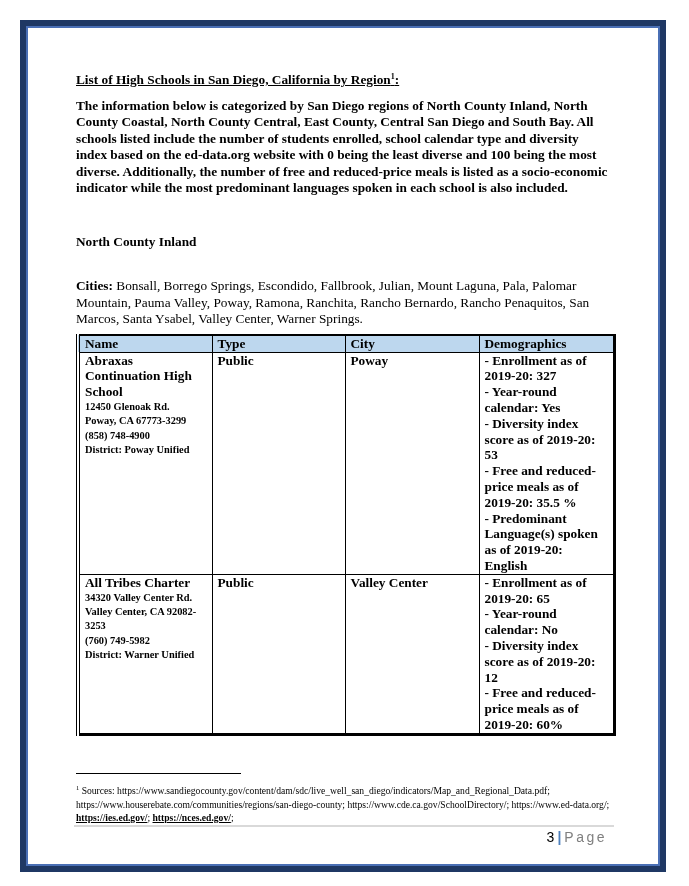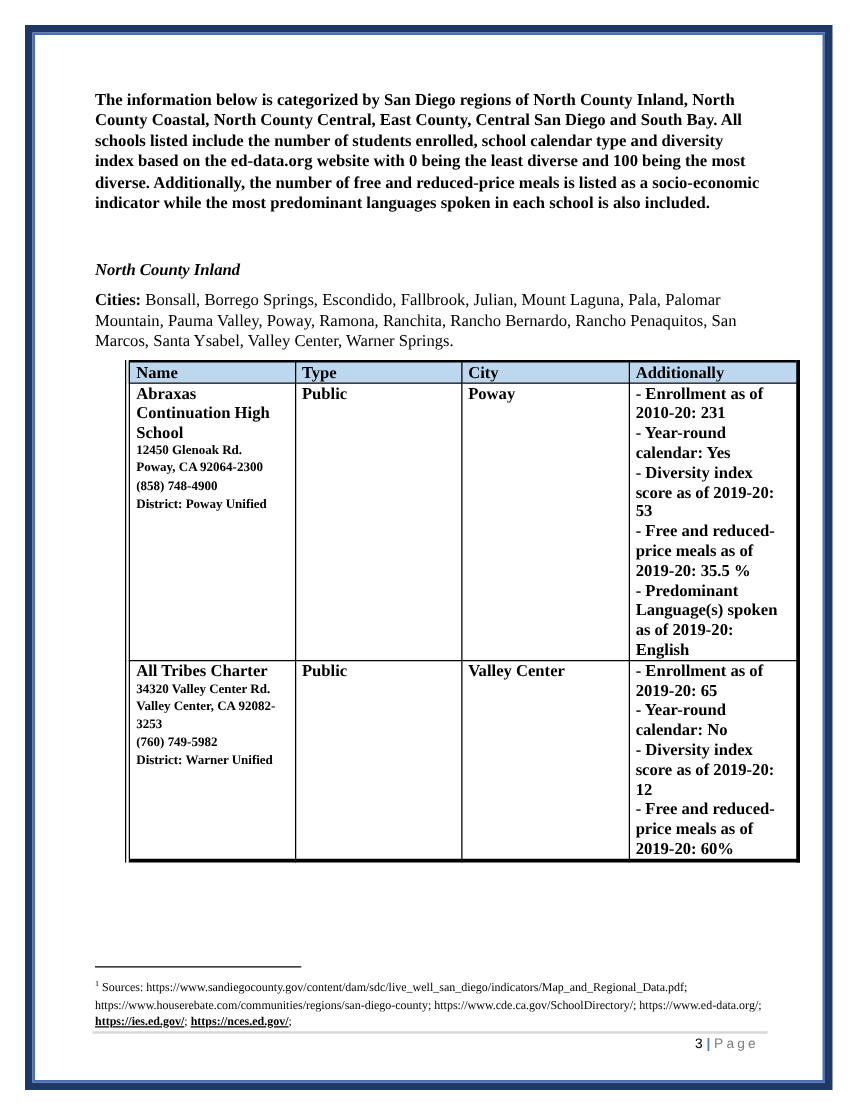--- a/index.html
+++ b/index.html
@@ -14,89 +14,90 @@
     position: absolute; left: 0; top: 0; right: 0; bottom: 0;
     border: 2px solid #4a6fb5;
   }
   .content { position: absolute; left: 76px; top: 72px; width: 536px; }
   .title {
     font-weight: bold; font-size: 13.3px; text-decoration: underline;
     margin: 0 0 10px 0; line-height: 16px;
   }
   .title sup { font-size: 8px; line-height: 0; }
   .para { font-size: 13.3px; line-height: 16.4px; margin: 0; font-weight: bold; }
-  .region-heading { font-weight: bold; font-size: 13.3px; margin: 38px 0 8px 0; line-height: 16px; font-style: italic; }
+  .region-heading { font-weight: bold; font-size: 13.3px; margin: 38px 0 28px 0; line-height: 16px; }
   .cities { font-size: 13.3px; line-height: 16.4px; margin: 0 0 6px 0; }
   .cities b { font-weight: bold; }
   table.schools {
     border-collapse: collapse; width: 536px; table-layout: fixed;
     border-left: 4px double #000; border-top: 2px solid #000;
-    border-right: 3px solid #000; border-bottom: 3px solid #000; margin-left: 24px;
+    border-right: 3px solid #000; border-bottom: 3px solid #000;
   }
   table.schools th, table.schools td {
     border: 1px solid #000; vertical-align: top; text-align: left;
     padding: 0 4px 0 5px; font-size: 13.3px; line-height: 15.8px; font-weight: bold;
   }
   table.schools th { background: #bdd7ee; font-weight: bold; height: 16px; }
   td .school-name { display: block; }
   td .addr { display: block; font-size: 10.4px; line-height: 14.4px; }
   .demo-line { display: block; }
   .footnote-rule { position: absolute; left: 76px; top: 773px; width: 165px; border-top: 1px solid #000; }
   .footnote { position: absolute; left: 76px; top: 781px; width: 540px; font-size: 9.6px; line-height: 13.4px; }
   .footnote sup { font-size: 6.5px; }
   .footnote u { text-decoration: underline; font-weight: bold; }
   .footer-rule { position: absolute; left: 74px; top: 825px; width: 540px; border-top: 2px solid #d9d9d9; }
-  .page-num { position: absolute; right: 82px; top: 829px; font-family: "Liberation Sans", sans-serif; font-size: 11px; }
+  .page-num { position: absolute; right: 82px; top: 829px; font-family: "Liberation Sans", sans-serif; font-size: 14px; }
   .page-num .num { color: #000; }
   .page-num .bar { color: #4f81bd; font-weight: bold; margin: 0 3px; }
   .page-num .pg { color: #7f7f7f; letter-spacing: 2.5px; }
 </style>
 </head>
 <body>
 
 <div class="page-border">
   <div class="page-border-inner"></div>
 </div>
 
 <div class="content">
+  <h1 class="title"><span>List of High Schools in San Diego, California by Region</span><sup>1</sup><span>:</span></h1>
 
   <p class="para">The information below is categorized by San Diego regions of North County Inland, North County Coastal, North County Central, East County, Central San Diego and South Bay. All schools listed include the number of students enrolled, school calendar type and diversity index based on the ed-data.org website with 0 being the least diverse and 100 being the most diverse. Additionally, the number of free and reduced-price meals is listed as a socio-economic indicator while the most predominant languages spoken in each school is also included.</p>
 
   <h2 class="region-heading">North County Inland</h2>
 
   <p class="cities"><b>Cities:</b> <span>Bonsall, Borrego Springs, Escondido, Fallbrook, Julian, Mount Laguna, Pala, Palomar Mountain, Pauma Valley, Poway, Ramona, Ranchita, Rancho Bernardo, Rancho Penaquitos, San Marcos, Santa Ysabel, Valley Center, Warner Springs.</span></p>
 
   <table class="schools">
     <colgroup>
       <col style="width:134px">
         <col style="width:133px">
         <col style="width:134px">
         <col style="width:135px">
     </colgroup>
     <thead>
       <tr>
         <th>Name</th>
         <th>Type</th>
         <th>City</th>
-        <th>Additionally</th>
+        <th>Demographics</th>
       </tr>
     </thead>
     <tbody>
       <tr>
         <td>
           <span class="school-name">Abraxas Continuation High School</span>
           <span class="addr">12450 Glenoak Rd.</span>
-          <span class="addr">Poway, CA 92064-2300</span>
+          <span class="addr">Poway, CA 67773-3299</span>
           <span class="addr">(858) 748-4900</span>
           <span class="addr">District: Poway Unified</span>
         </td>
         <td>Public</td>
         <td>Poway</td>
         <td>
-          <span class="demo-line">- Enrollment as of 2010-20: 231</span>
+          <span class="demo-line">- Enrollment as of 2019-20: 327</span>
           <span class="demo-line">- Year-round calendar: Yes</span>
           <span class="demo-line">- Diversity index score as of 2019-20: 53</span>
           <span class="demo-line">- Free and reduced-price meals as of 2019-20: 35.5 %</span>
           <span class="demo-line">- Predominant Language(s) spoken as of 2019-20: English</span>
         </td>
       </tr>
       <tr>
         <td>
           <span class="school-name">All Tribes Charter</span>
           <span class="addr">34320 Valley Center Rd.</span>

